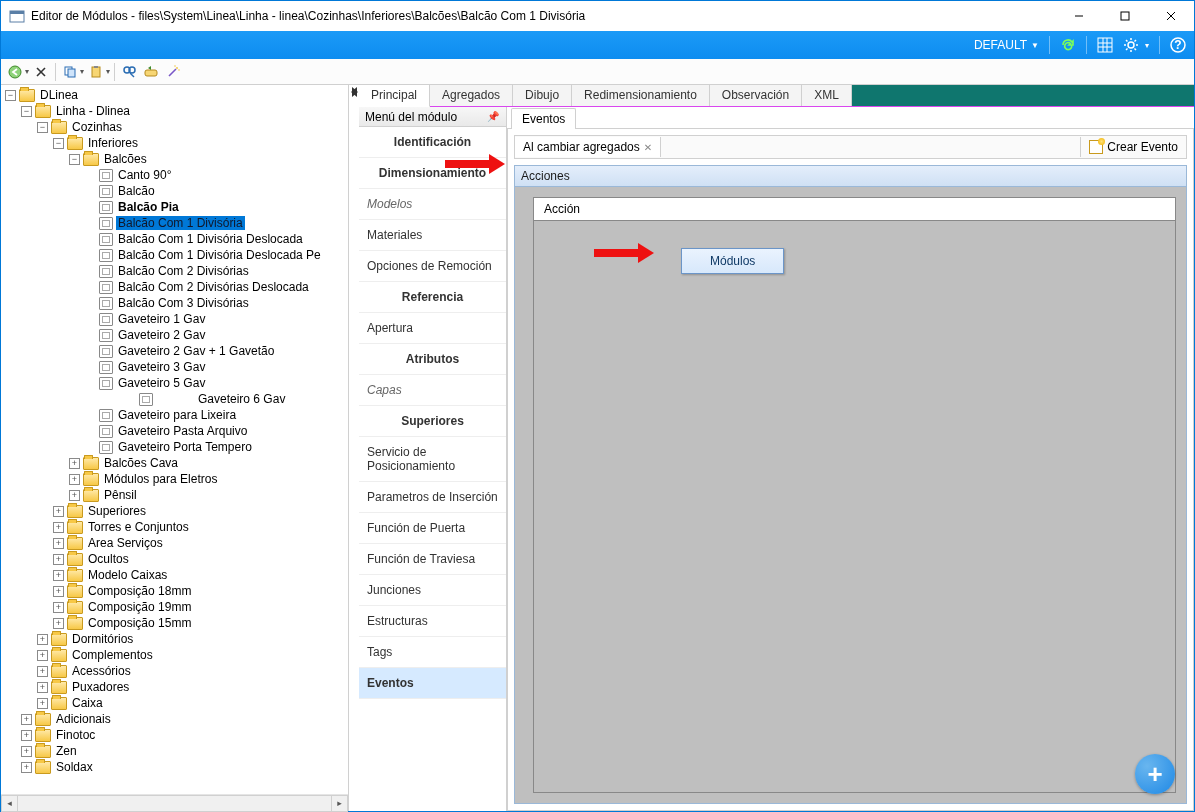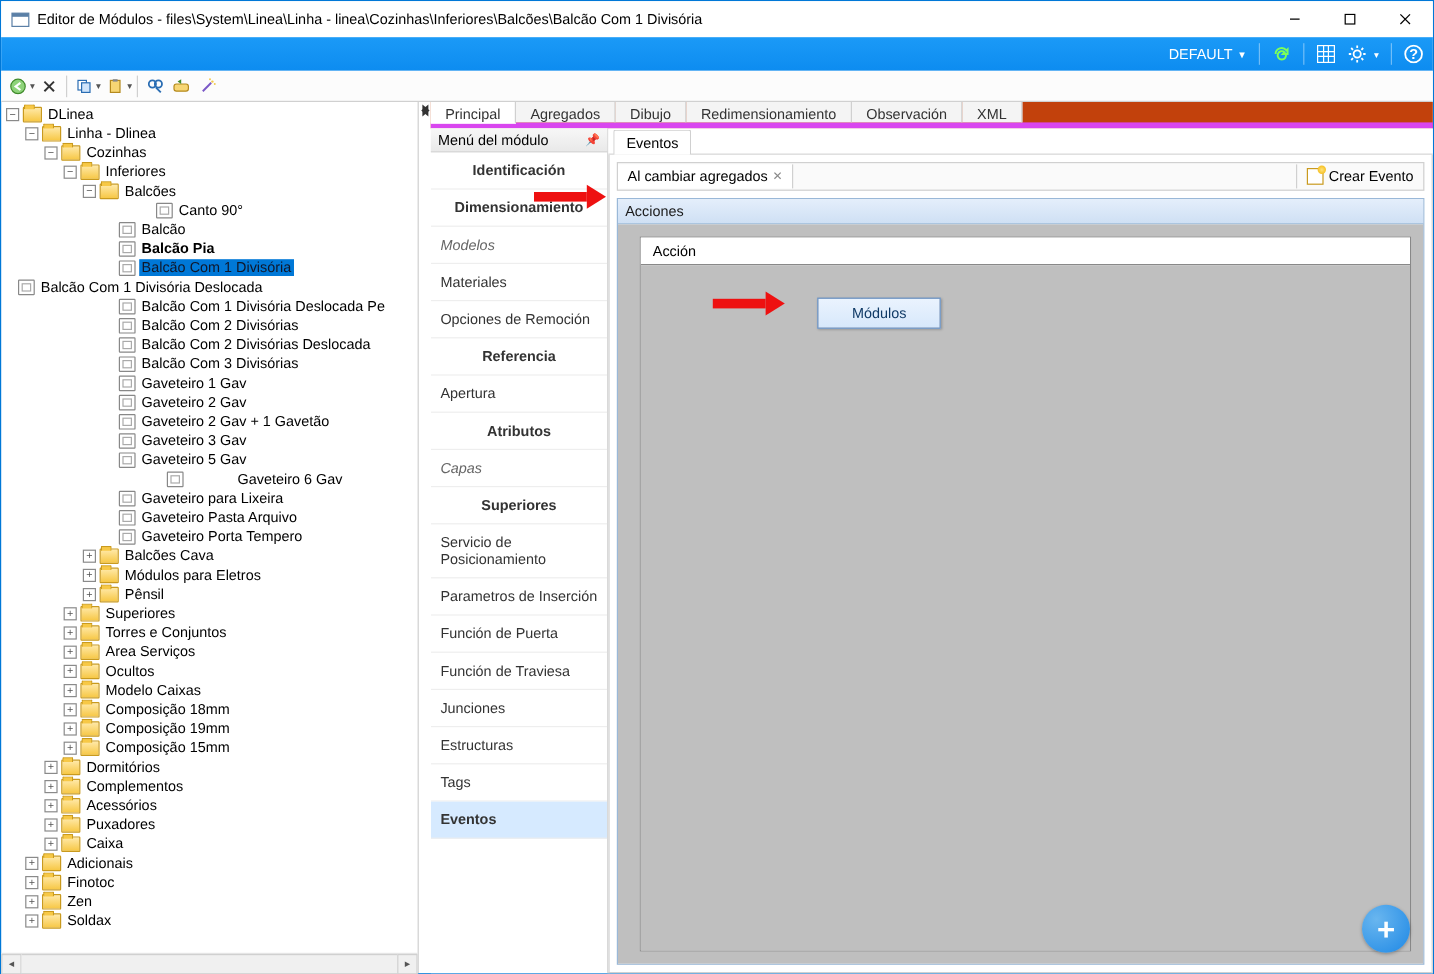--- a/index.html
+++ b/index.html
@@ -55,21 +55,21 @@
 
 .vsplit { width:10px; display:flex; flex-direction:column; align-items:center; padding-top:2px; gap:0; }
 .vsplit .tri { width:0; height:0; border-top:5px solid transparent; border-bottom:5px solid transparent; }
 .vsplit .tri.l { border-right:6px solid #333; }
 .vsplit .tri.r { border-left:6px solid #333; margin-top:-10px; margin-left:2px; }
 
 
 .right { flex:1; display:flex; flex-direction:column; min-width:0; }
 
 
-.toptabs { height:22px; display:flex; border-bottom:5px solid #d946ef; background:#c2410c; }
+.toptabs { height:22px; display:flex; border-bottom:1px solid #d946ef; background:#0f766e; }
 .toptabs .tab { padding: 3px 12px; border-right:1px solid #d0d0d0; color:#333; background:#f4f4f4; }
 .toptabs .tab.active { background:#fff; border-bottom:1px solid #fff; margin-bottom:-1px; }
 
 
 .rightbody { flex:1; display:flex; min-height:0; }
 
 
 .modmenu { width:148px; border-right:1px solid #d0d0d0; display:flex; flex-direction:column; background:#fff; }
 .modmenu .header { height:20px; background:linear-gradient(#f7f7f7,#e9e9e9); border-bottom:1px solid #d0d0d0; display:flex; align-items:center; padding:0 6px; justify-content:space-between;}
 .modmenu .header .pin { font-size:10px; color:#555; }
@@ -291,21 +291,21 @@
                             </div>
                             <ul>
                               <li>
                                 <div class="row" style="padding-left: 68px;">
                                   <span class="exp">−</span>
                                   <span class="ficon folder-open"></span>
                                   <span class="label">Balcões</span>
                                 </div>
                                 <ul>
                                   <li>
-                                    <div class="row" style="padding-left: 84px; margin-left: 31px;">
+                                    <div class="row" style="padding-left: 84px;">
                                       <span class="exp none"></span>
                                       <span class="ficon module"></span>
                                       <span class="label">Canto 90°</span>
                                     </div>
                                   </li>
                                   <li>
                                     <div class="row" style="padding-left: 84px;">
                                       <span class="exp none"></span>
                                       <span class="ficon module"></span>
                                       <span class="label">Balcão</span>
@@ -319,21 +319,21 @@
                                     </div>
                                   </li>
                                   <li>
                                     <div class="row" style="padding-left: 84px;">
                                       <span class="exp none"></span>
                                       <span class="ficon module"></span>
                                       <span class="label selected">Balcão Com 1 Divisória</span>
                                     </div>
                                   </li>
                                   <li>
-                                    <div class="row" style="">
+                                    <div class="row" style="padding-left: 84px;">
                                       <span class="exp none"></span>
                                       <span class="ficon module"></span>
                                       <span class="label">Balcão Com 1 Divisória Deslocada</span>
                                     </div>
                                   </li>
                                   <li>
                                     <div class="row" style="padding-left: 84px;">
                                       <span class="exp none"></span>
                                       <span class="ficon module"></span>
                                       <span class="label">Balcão Com 1 Divisória Deslocada Pe</span>

